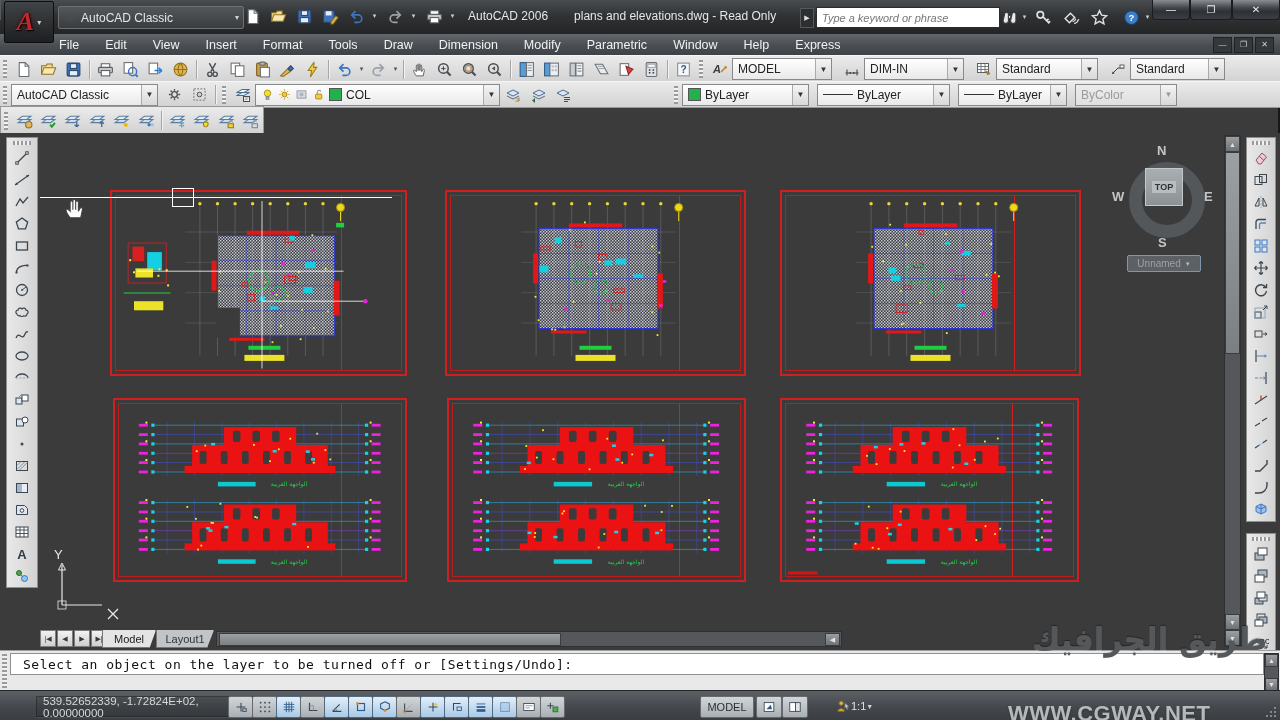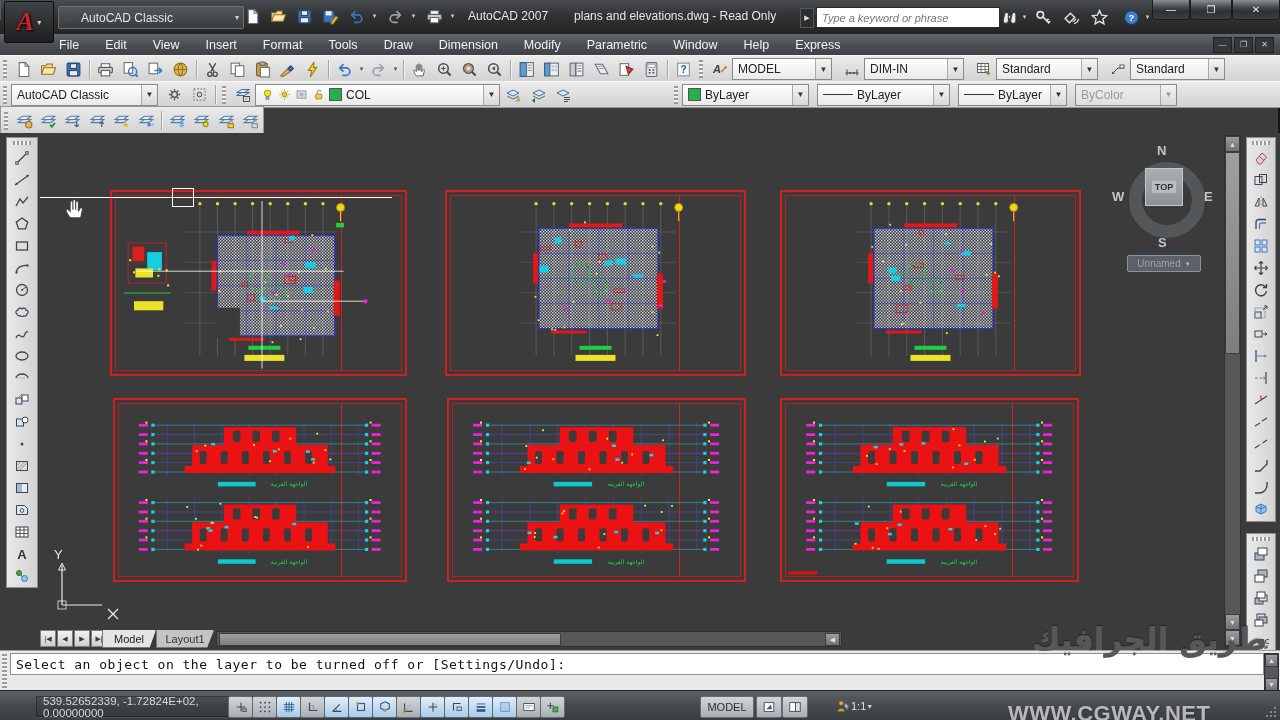--- a/index.html
+++ b/index.html
@@ -62,21 +62,21 @@
   .tab{height:17px;display:flex;align-items:center;justify-content:center;font-size:11px;border:1px solid #777;border-top:none;}
   .sbar{background:#55575a;border:1px solid #2e3032;}
   .sbtn{background:linear-gradient(#9b9ea1,#6f7275);border:1px solid #3a3c3e;color:#dfe2e5;font-size:7px;
     display:flex;align-items:center;justify-content:center;}
   .sthumb{background:linear-gradient(#9da0a3,#7c7f82);border:1px solid #3a3c3e;}
   
   .cmd{left:0;top:650px;width:1280px;height:40px;background:#e9e9e9;border-top:1px solid #9d9d9d;}
   .cmdgrip{position:absolute;left:2px;top:3px;width:5px;height:34px;
     background:repeating-linear-gradient(180deg,#9a9a9a 0 2px,#f0f0f0 2px 4px);}
   .cmdline{position:absolute;left:10px;right:16px;background:#fff;color:#111;
-    font:13px "DejaVu Sans Mono",monospace;letter-spacing:.5px;display:flex;align-items:center;padding-left:5px;white-space:nowrap;}
+    font:13px "DejaVu Sans Mono",monospace;letter-spacing:.5px;display:flex;align-items:center;padding-left:12px;white-space:nowrap;}
   
   .statusbar{left:0;top:690px;width:1280px;height:30px;
     background:linear-gradient(#5d6165,#44484c 55%,#393d41);border-top:1px solid #24272a;}
   .coords{position:absolute;left:36px;top:5px;width:212px;height:19px;display:flex;align-items:center;
     padding-left:6px;color:#d6d9db;font-size:11.5px;background:rgba(0,0,0,.10);
     border:1px solid rgba(0,0,0,.28);box-shadow:0 1px 0 rgba(255,255,255,.08);}
   .stgl{width:23px;height:20px;border:1px solid #66696d;border-radius:2px;display:flex;align-items:center;
     justify-content:center;background:linear-gradient(#d2d6d9,#a9afb4);}
   .stgl.on{background:linear-gradient(#e4eef8,#a9c9e5);border-color:#4f6b84;}
   .sbtn2{height:20px;border:1px solid #66696d;border-radius:2px;background:linear-gradient(#d2d6d9,#a9afb4);
@@ -162,21 +162,21 @@
         <span class="ic">
           <svg viewBox="0 0 16 16" width="17" height="17">
             <path d="M4 6V2.5h8V6" fill="#fff" stroke="#5c6064"></path>
             <rect x="1.5" y="6" width="13" height="5" rx="1" fill="#c3c9cf" stroke="#5c6064"></rect>
             <rect x="4" y="9" width="8" height="5" fill="#fff" stroke="#5c6064"></rect>
           </svg>
         </span>
       </div>
       <span class="qarr abs" style="left: 448px; top: 12px;">▾</span>
       <div class="titletext abs" style="left: 468px; top: 9px;">
-        <span>AutoCAD 2007</span>
+        <span>AutoCAD 2006</span>
         <span>plans and elevations.dwg - Read Only</span>
       </div>
       <div class="icbtn abs" style="left: 800px; top: 8px; width: 12px; height: 18px; background: rgb(44, 46, 48); border: 1px solid rgb(85, 88, 90); color: rgb(223, 226, 229); font-size: 7px;">▶</div>
       <input class="search abs" placeholder="Type a keyword or phrase" style="left: 816px; top: 7px; width: 172px;">
       <div class="icbtn abs" style="left: 998px; top: 7px; width: 22px; height: 20px;">
         <span class="ic">
           <svg viewBox="0 0 16 16" width="17" height="17">
             <path d="M2 11a2.5 2.5 0 1 0 5 0V5a1.8 1.8 0 0 0-3.6 0zM9 11a2.5 2.5 0 1 0 5 0V5a1.8 1.8 0 0 0-3.6 0z" fill="#e8eaec" stroke="#3a3e42"></path>
             <rect x="7" y="6" width="2" height="3" fill="#e8eaec" stroke="#3a3e42"></rect>
           </svg>

